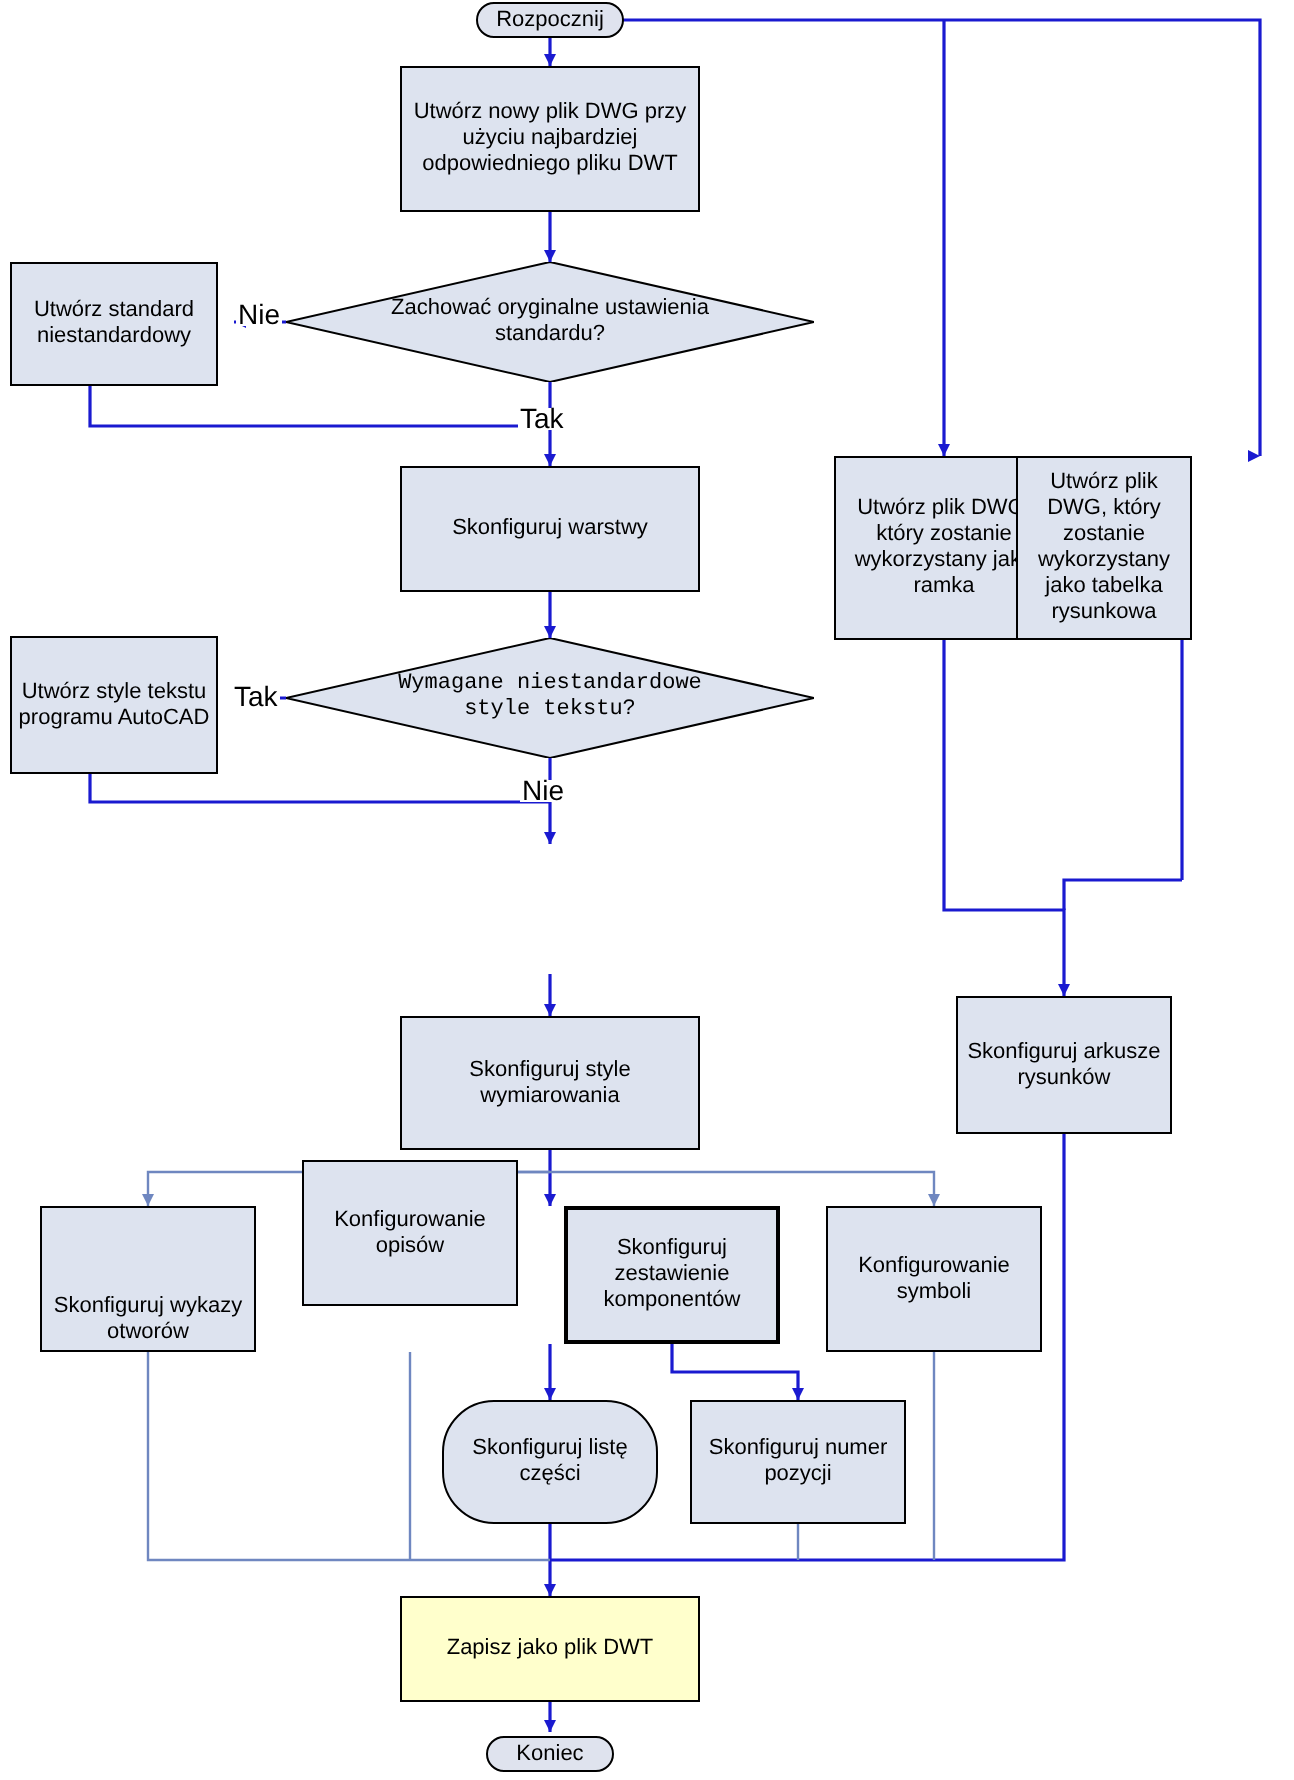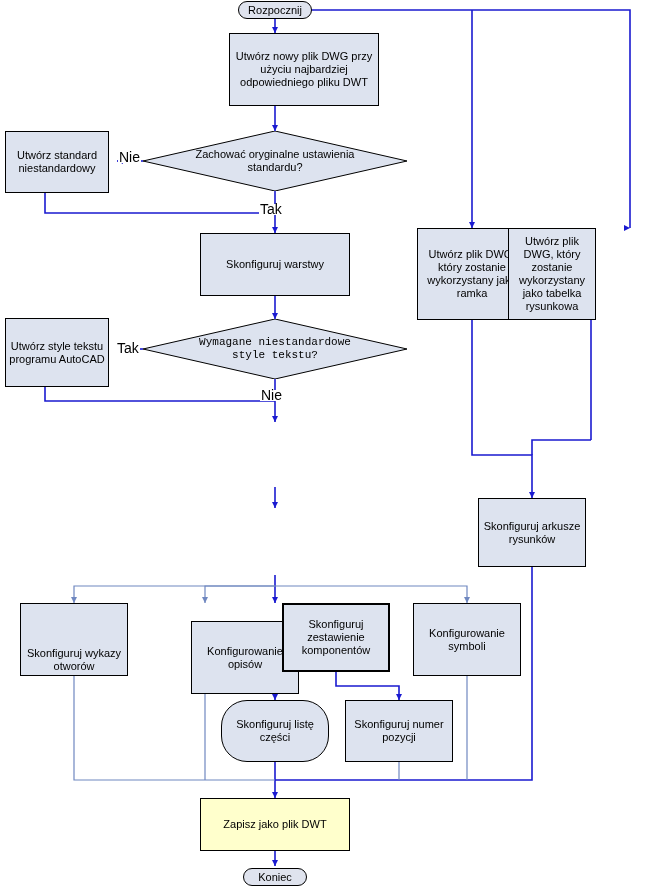--- a/index.html
+++ b/index.html
@@ -166,21 +166,21 @@
       <path d="M205,676 L205,700 L205,780"></path>
       <path d="M467,676 L467,780"></path>
       <path d="M399,762 L399,780"></path>
     </g>
   </svg>
 
   <div class="terminator" style="left:238px; top:1px; width:74px; height:18px;">
     <span>Rozpocznij</span>
   </div>
 
-  <div class="node process" style="left:200px; top:33px; width:150px; height:73px;margin-left:29px;">
+  <div class="node process" style="left:200px; top:33px; width:150px; height:73px;">
     <span>Utwórz nowy plik DWG przy użyciu najbardziej odpowiedniego pliku DWT</span>
   </div>
 
   <div class="diamond-wrap" style="left:143px; top:131px; width:264px; height:60px;">
     <svg width="264" height="60" viewBox="0 0 264 60">
       <polygon points="132,0 264,30 132,60 0,30" fill="#dde3ef" stroke="#000000" stroke-width="1"></polygon>
     </svg>
     <div class="diamond-label">Zachować oryginalne ustawienia standardu?</div>
   </div>
 
@@ -203,26 +203,29 @@
   </div>
 
   <div class="node process" style="left:5px; top:318px; width:104px; height:69px;">
     <span>Utwórz style tekstu programu AutoCAD</span>
   </div>
 
   <div class="edge-label" style="left:116px; top:343px;">Tak</div>
   <div class="edge-label" style="left:260px; top:390px;">Nie</div>
 
 
+  <div class="node process" style="left:200px; top:508px; width:150px; height:67px;">
+    <span>Skonfiguruj style wymiarowania</span>
+  </div>
 
   <div class="node process" style="left:20px; top:603px; width:108px; height:73px;align-items:flex-end;">
     <span>Skonfiguruj wykazy otworów</span>
   </div>
 
-  <div class="node process" style="left:151px; top:621px; width:108px; height:73px;margin-left:40px;">
+  <div class="node process" style="left:151px; top:580px; width:108px; height:73px;">
     <span>Konfigurowanie opisów</span>
   </div>
 
   <div class="node process bold" style="left:282px; top:603px; width:108px; height:69px;">
     <span>Skonfiguruj zestawienie komponentów</span>
   </div>
 
   <div class="node process" style="left:413px; top:603px; width:108px; height:73px;">
     <span>Konfigurowanie symboli</span>
   </div>

